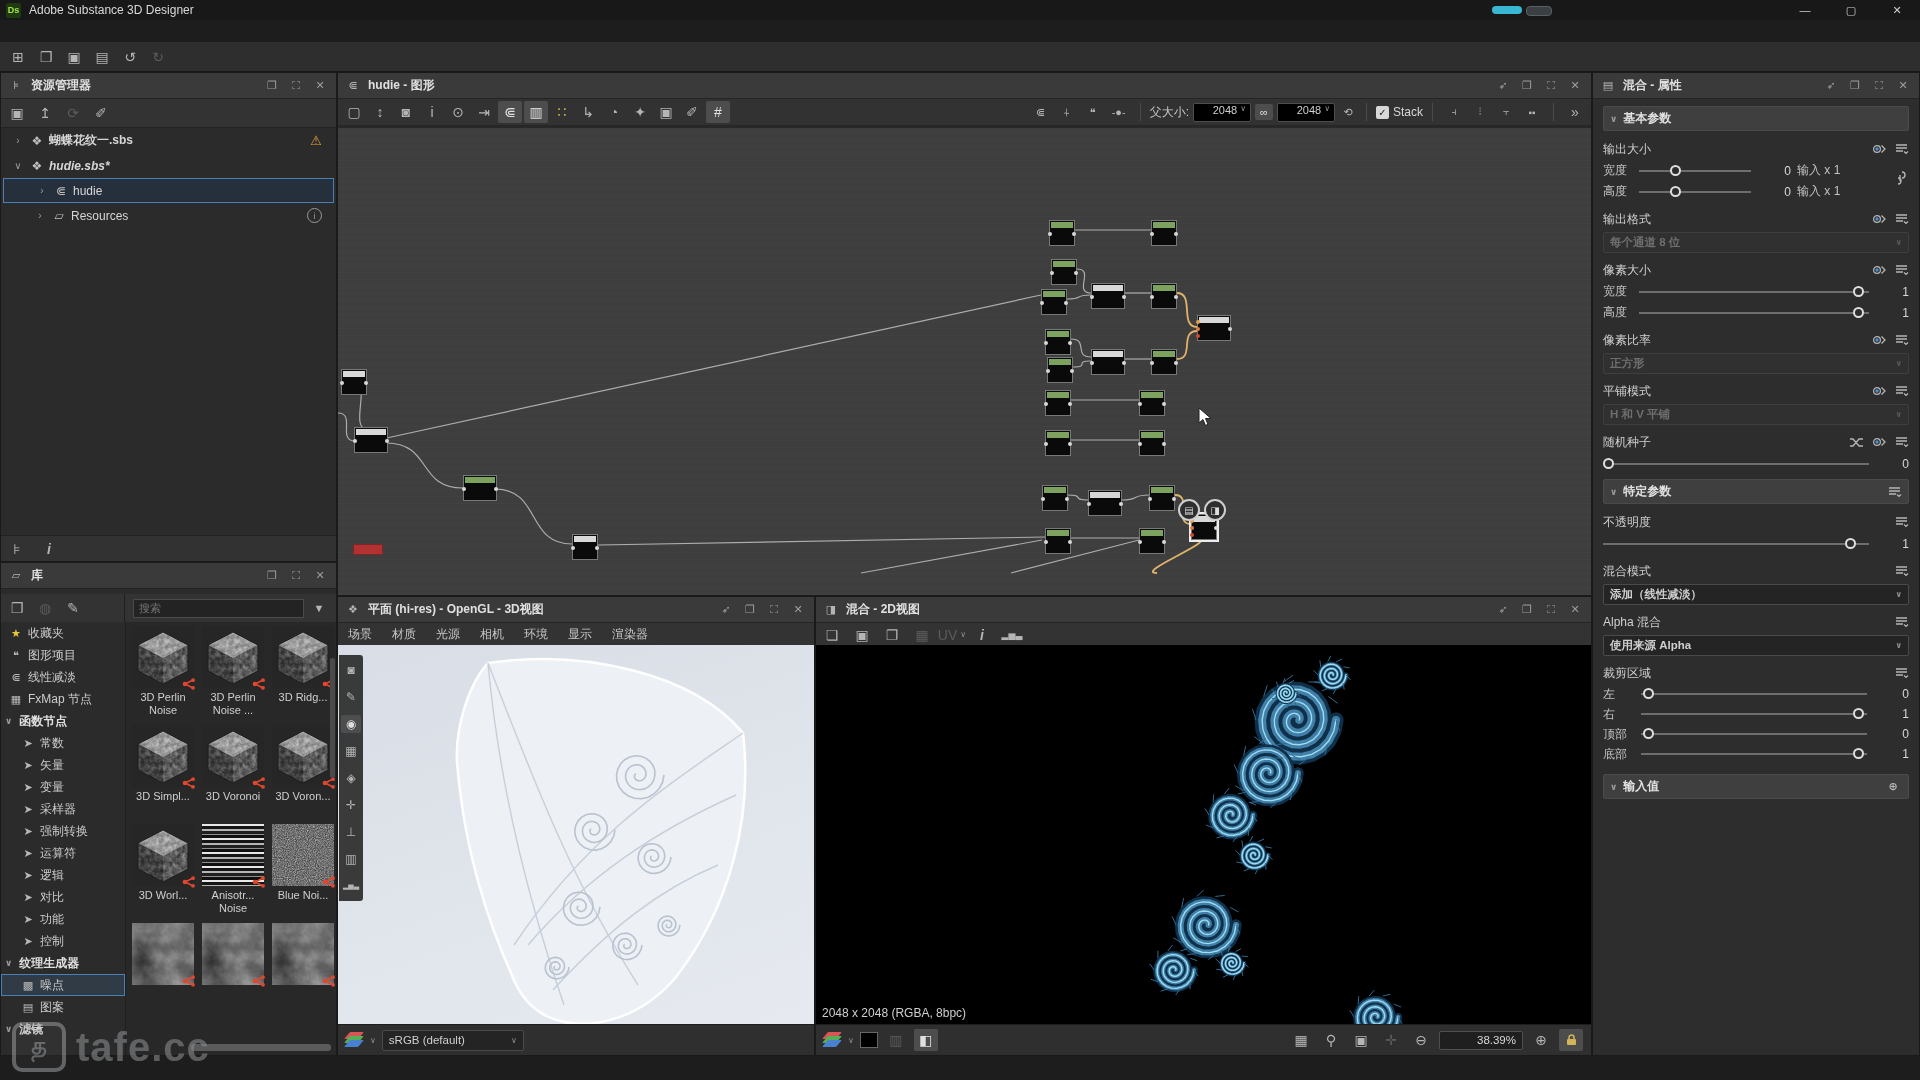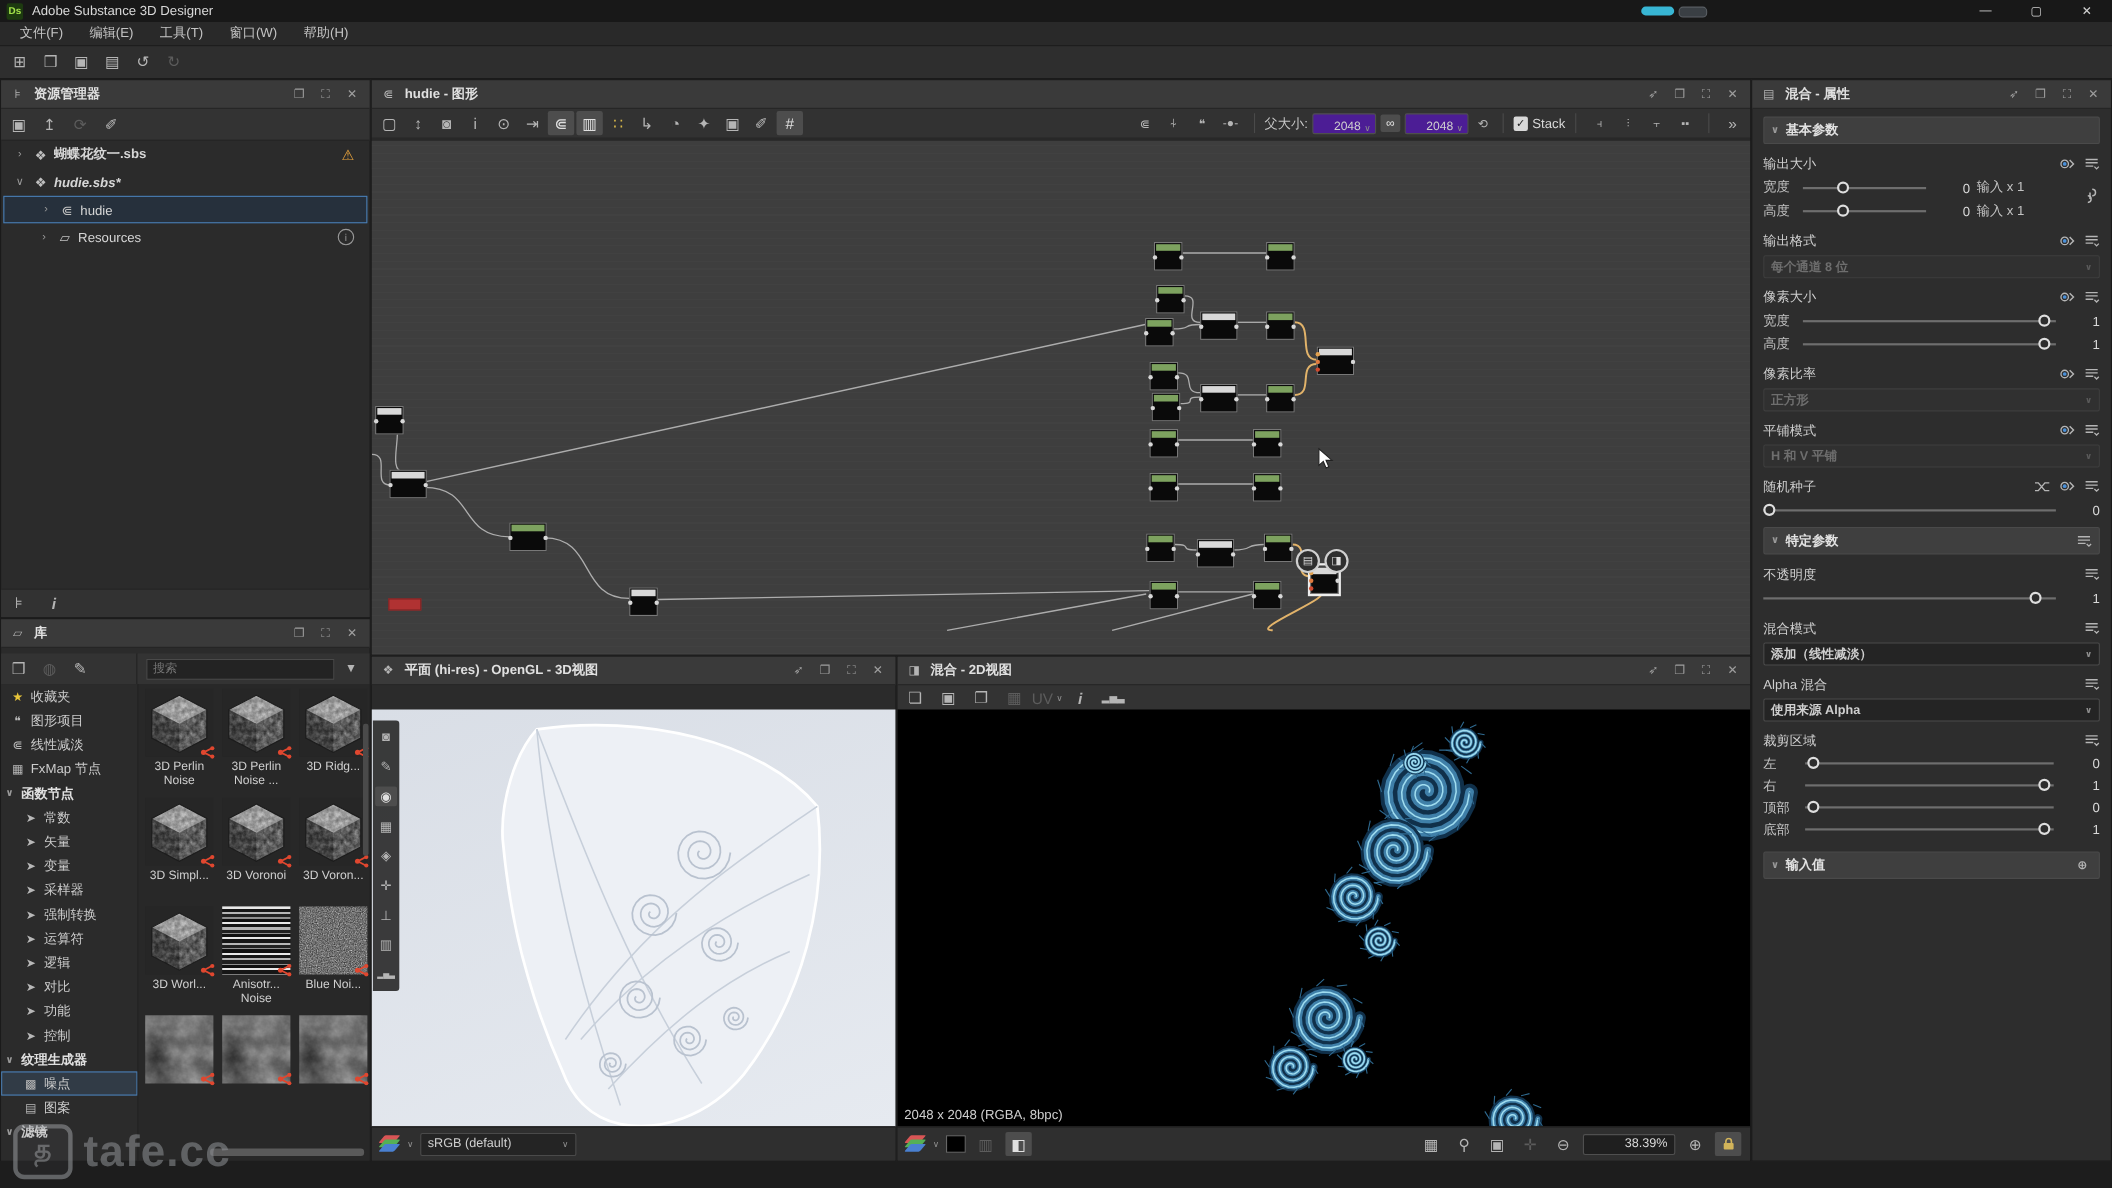--- a/index.html
+++ b/index.html
@@ -64,21 +64,21 @@
   #libhscroll{position:absolute;left:190px;bottom:4px;width:140px;height:7px;background:#5a5a5a;border-radius:3px;}
   #libvscroll{position:absolute;right:1px;top:36px;width:5px;height:120px;background:#4a4a4a;border-radius:2px;}
   
   #graph{left:337px;top:72px;width:1255px;height:524px;}
   #gtb1{height:26px;background:#323232;display:flex;align-items:center;gap:2px;padding:0 4px;border-bottom:1px solid #262626;}
   #gtb2{height:28px;background:#282828;display:flex;align-items:center;gap:3px;padding:0 5px;border-bottom:1px solid #1d1d1d;}
   .ntile{width:23px;height:21px;border-radius:2px;position:relative;flex:none;}
   .ntile:after{content:"";position:absolute;left:6px;top:5px;width:11px;height:11px;border-radius:50%;background:rgba(255,255,255,.35);}
   .gsep{width:1px;height:18px;background:#4a4a4a;margin:0 5px;}
   #gtbright{margin-left:auto;display:flex;align-items:center;gap:4px;}
-  .sizedd{width:48px;height:17px;background:#4c1d95;border:1px solid #4f4f4f;border-radius:2px;color:#cfcfcf;display:flex;align-items:flex-end;justify-content:flex-end;gap:3px;padding:0 4px;font-size:11px;}
+  .sizedd{width:48px;height:17px;background:#000000;border:1px solid #4f4f4f;border-radius:2px;color:#cfcfcf;display:flex;align-items:flex-start;justify-content:flex-end;gap:3px;padding:0 4px;font-size:11px;}
   .chev{color:#8f8f8f;font-size:8px;}
   #stackcb{width:13px;height:13px;background:#d8d8d8;border-radius:2px;color:#222;font-size:10px;display:flex;align-items:center;justify-content:center;font-weight:bold;}
   #gcanvas{position:absolute;left:0;top:55px;right:0;bottom:0;background:#3e3e3e;overflow:hidden;
     background-image:repeating-linear-gradient(0deg,rgba(255,255,255,.015) 0 1px,transparent 1px 7px);}
   #wires{position:absolute;left:0;top:0;}
   .gnode{position:absolute;width:26px;height:26px;background:#0a0a0a;border:1px solid #787878;box-sizing:border-box;}
   .gnode.wide{width:34px;}
   .gnode .nh{position:absolute;left:1px;right:1px;top:1px;height:6px;}
   .gnode.sel{outline:2px solid #ededed;outline-offset:0px;}
   .gnode.bar{height:11px;width:30px;background:#b03232;border-color:#7d2424;}
@@ -150,27 +150,20 @@
     <div id="apptitle">Adobe Substance 3D Designer</div>
     <div class="tpill" id="pill1"></div>
     <div class="tpill" id="pill2"></div>
     <div id="winbtns">
       <div class="winbtn">—</div>
       <div class="winbtn">▢</div>
       <div class="winbtn">✕</div>
     </div>
   </div>
 
-  <div id="menubar">
-      <span class="menu-item">文件(F)</span>
-      <span class="menu-item">编辑(E)</span>
-      <span class="menu-item">工具(T)</span>
-      <span class="menu-item">窗口(W)</span>
-      <span class="menu-item">帮助(H)</span>
-    </div>
 
   <div id="maintoolbar">
       <span class="icon">⊞</span>
       <span class="icon">❒</span>
       <span class="icon">▣</span>
       <span class="icon">▤</span>
       <span class="icon">↺</span>
       <span class="icon dis">↻</span>
     </div>
 
@@ -795,20 +788,29 @@
     <div class="phead">
       <span class="icon small">❖</span>
       <span class="ptitle">平面 (hi-res) - OpenGL - 3D视图</span>
       <span class="winicons">
         <span class="icon">➶</span>
         <span class="icon">❐</span>
         <span class="icon">⛶</span>
         <span class="icon">✕</span>
       </span>
     </div>
+    <div id="v3menus">
+        <span>场景</span>
+        <span>材质</span>
+        <span>光源</span>
+        <span>相机</span>
+        <span>环境</span>
+        <span>显示</span>
+        <span>渲染器</span>
+      </div>
     <div id="v3port">
       <svg id="wingsvg" width="478" height="386" viewBox="0 0 478 386">
         <path d="M150 18 C245 4 355 28 405 88 C415 172 392 262 338 332 C306 370 262 384 226 377 C197 371 181 350 173 328 C160 299 150 271 142 243 C131 206 123 162 119 118 C117 84 130 40 150 18 Z" fill="#edf0f5" stroke="#ffffff" stroke-width="2.5"></path>
         <g stroke="#c7cfda" fill="none" stroke-width="1.4" id="wingveins">
             <path d="M405 88 C330 140 250 190 176 300"></path>
             <path d="M398 150 C320 185 250 230 190 300"></path>
             <path d="M380 220 C320 245 270 285 215 345"></path>
             <path d="M150 18 C190 120 230 230 300 340"></path>
             <path d="M150 18 C160 130 185 240 226 360"></path>
           </g>

